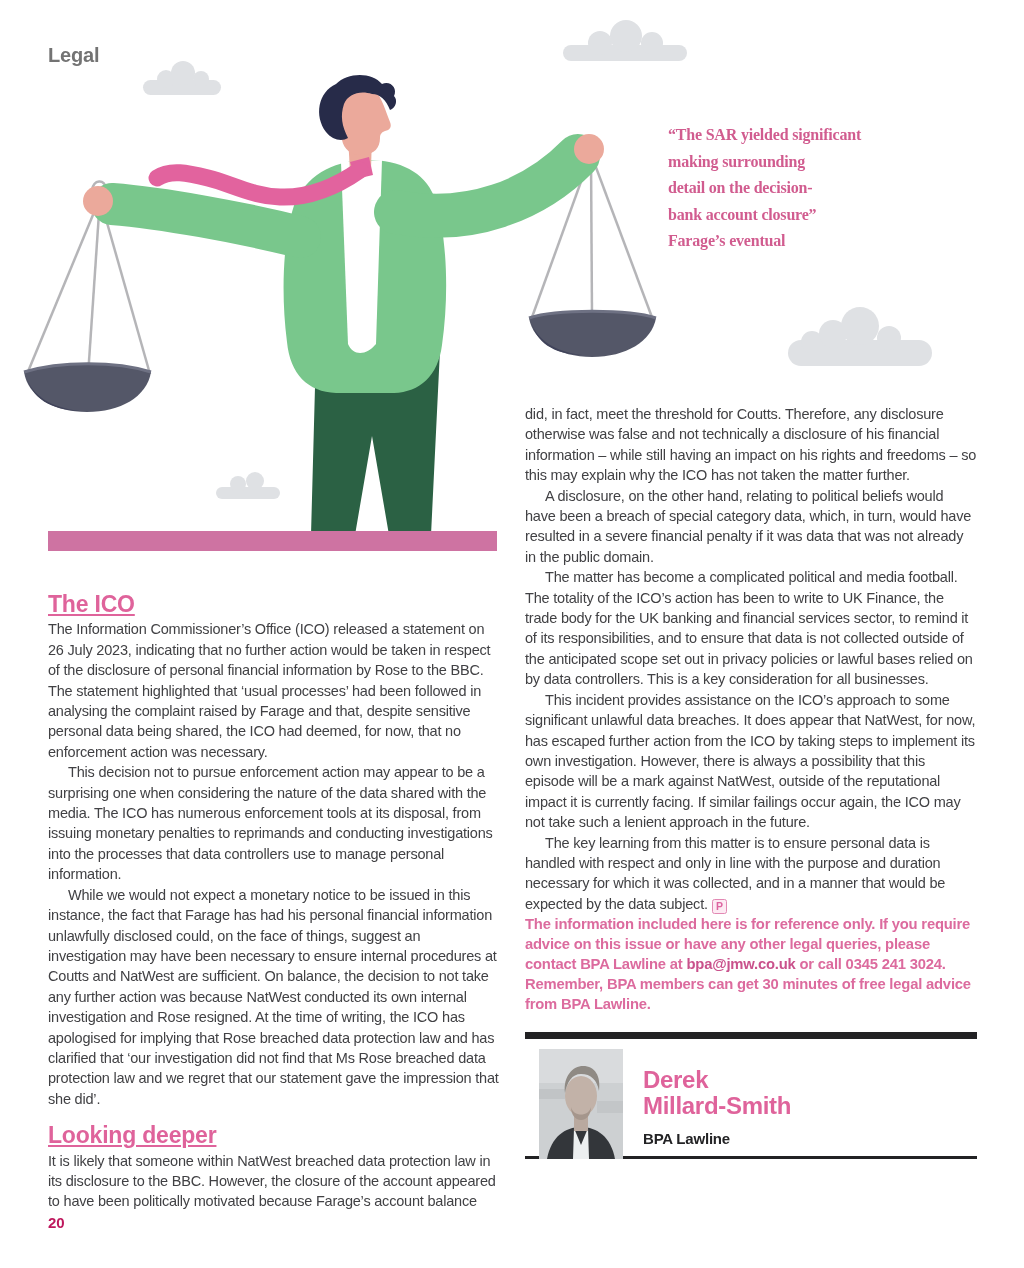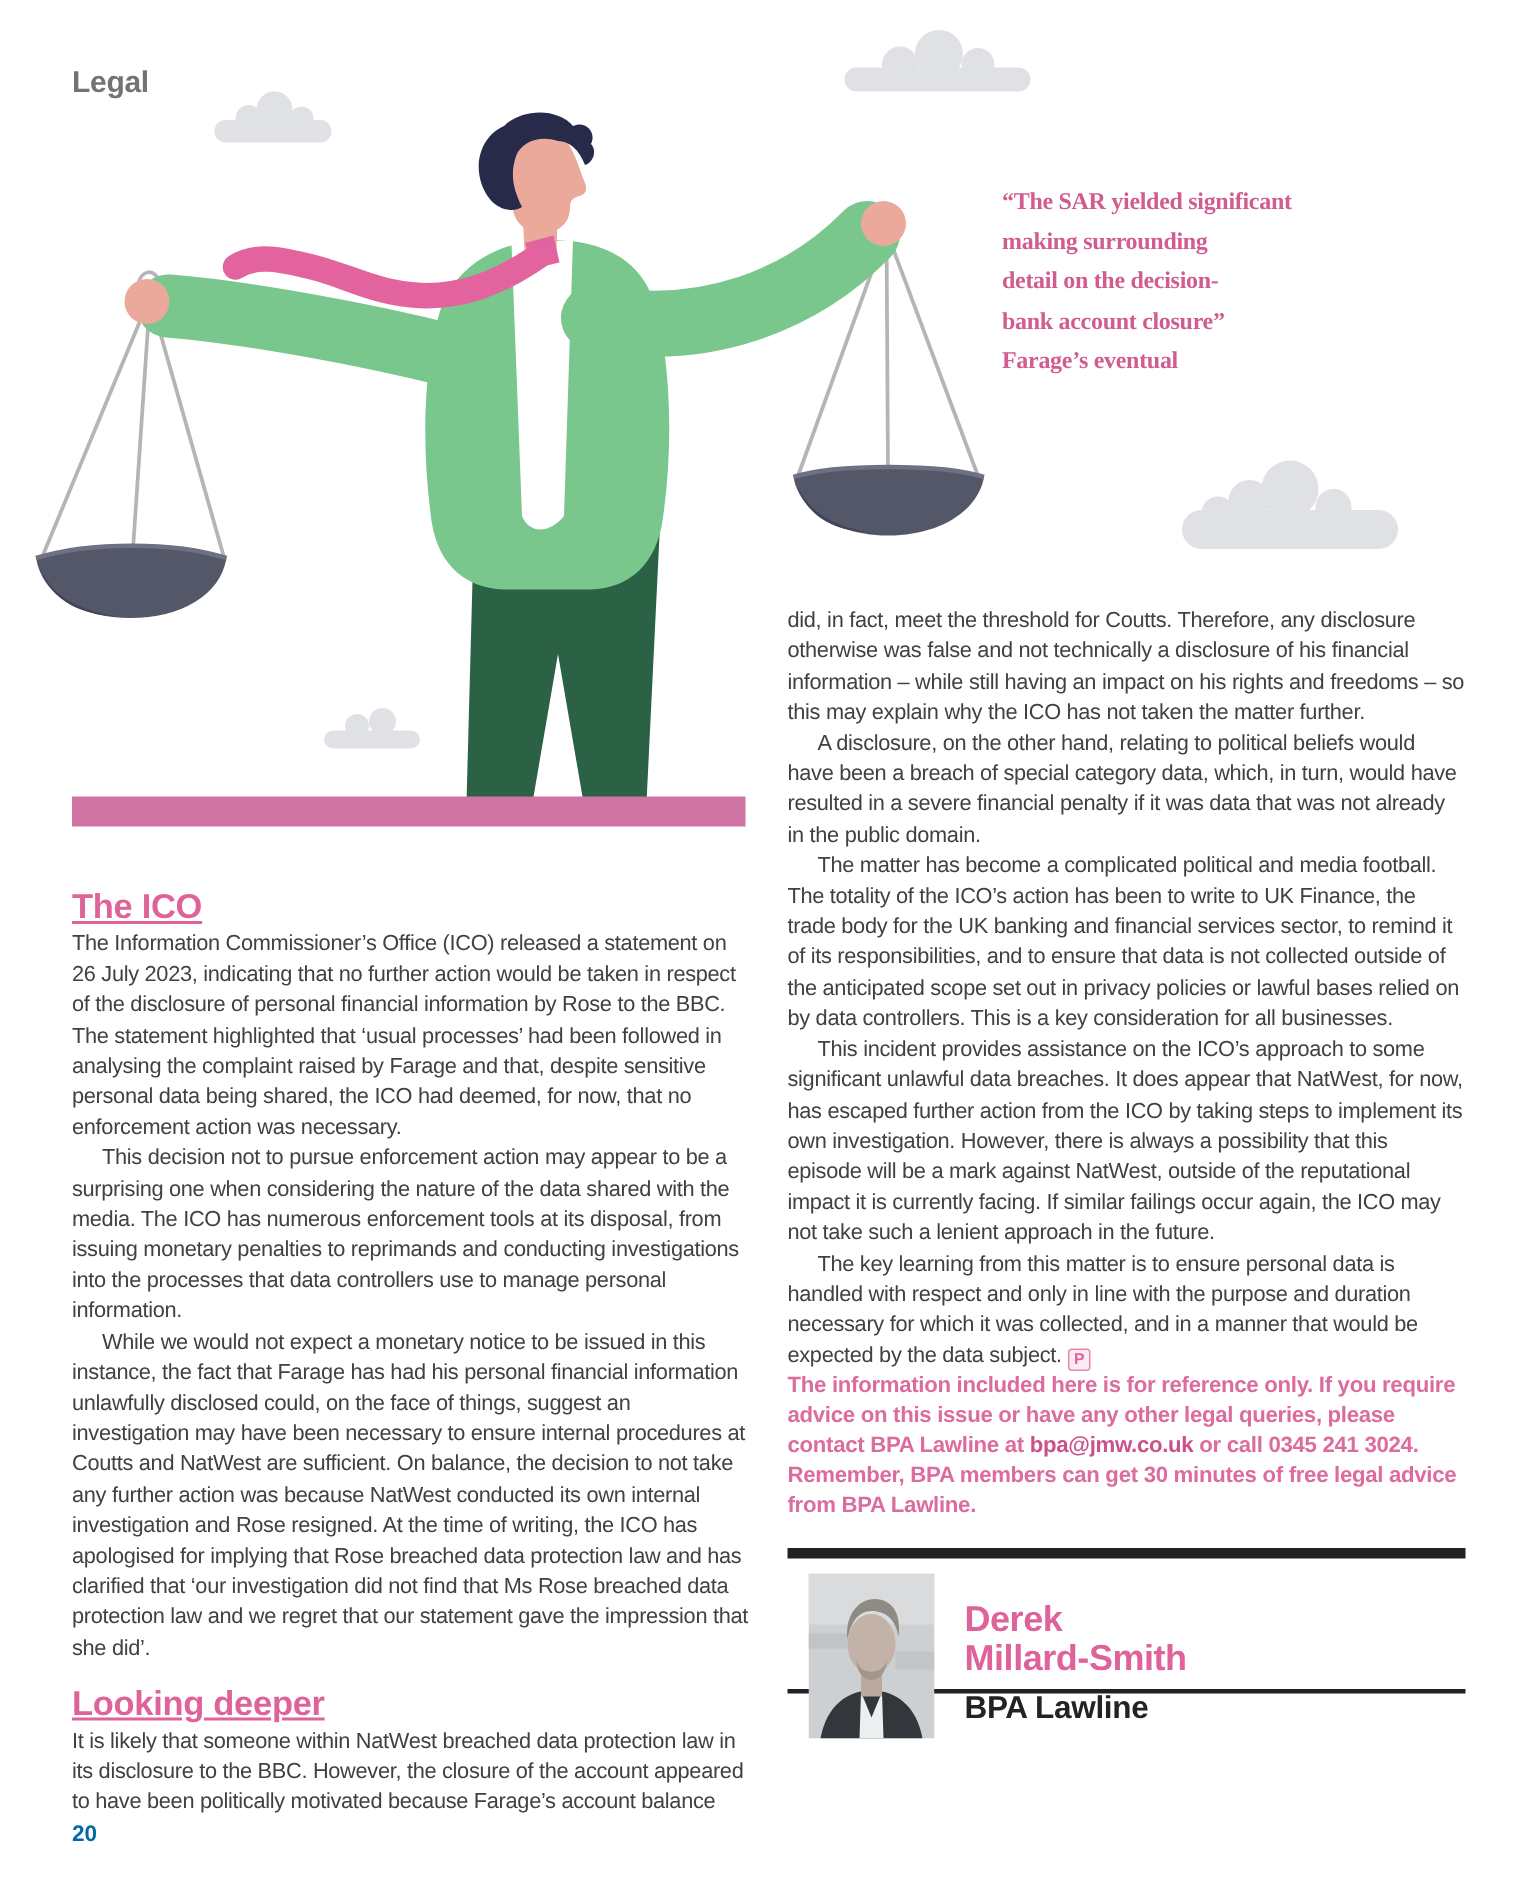--- a/index.html
+++ b/index.html
@@ -36,30 +36,30 @@
   }
   .note .email{color:#c9528c;text-decoration:none;font-weight:bold;}
   .end-mark{
     display:inline-block;width:13px;height:13px;border:1.5px solid #e289b4;
     background:#fdeaf3;color:#dd64a0;font-size:10.5px;font-weight:bold;
     line-height:13px;text-align:center;border-radius:2.5px;margin-left:4px;
     vertical-align:-1px;text-indent:0;
   }
   .author-box{
     margin-top:18px;border-top:7px solid #222224;border-bottom:3px solid #222224;
-    padding:10px 0 0 14px;display:flex;gap:20px;height:97px;box-sizing:border-box;
+    padding:10px 0 0 14px;display:flex;gap:20px;height:127px;box-sizing:border-box;
   }
   .author-photo{width:84px;height:110px;flex:0 0 84px;display:block;}
   .author-info{padding-top:18px;}
   .author-name{font-size:24px;line-height:26px;font-weight:bold;color:#df639b;letter-spacing:-0.3px;}
   .author-name span{display:block;}
-  .author-org{margin-top:10px;font-size:21px;font-weight:bold;color:#232325;}
+  .author-org{margin-top:10px;font-size:15px;font-weight:bold;color:#232325;}
   .page-number{
     position:absolute;left:48px;top:1214px;z-index:3;
-    font-size:15px;font-weight:bold;color:#0369a1;
+    font-size:15px;font-weight:bold;color:#be185d;
   }
 </style>
 </head>
 <body>
 
 <div class="page">
 
   <div class="section-label">Legal</div>
 
   <svg class="illustration" viewBox="0 0 1024 560" aria-hidden="true">

